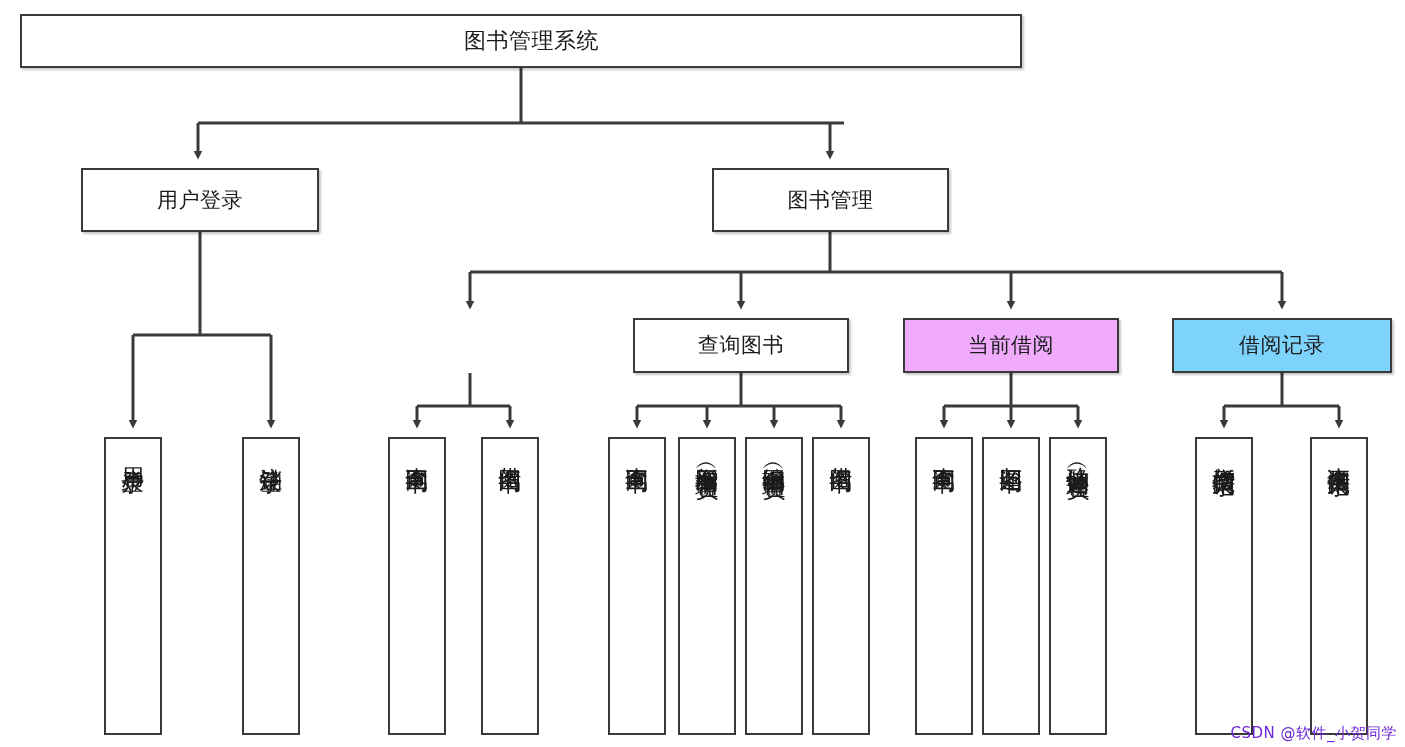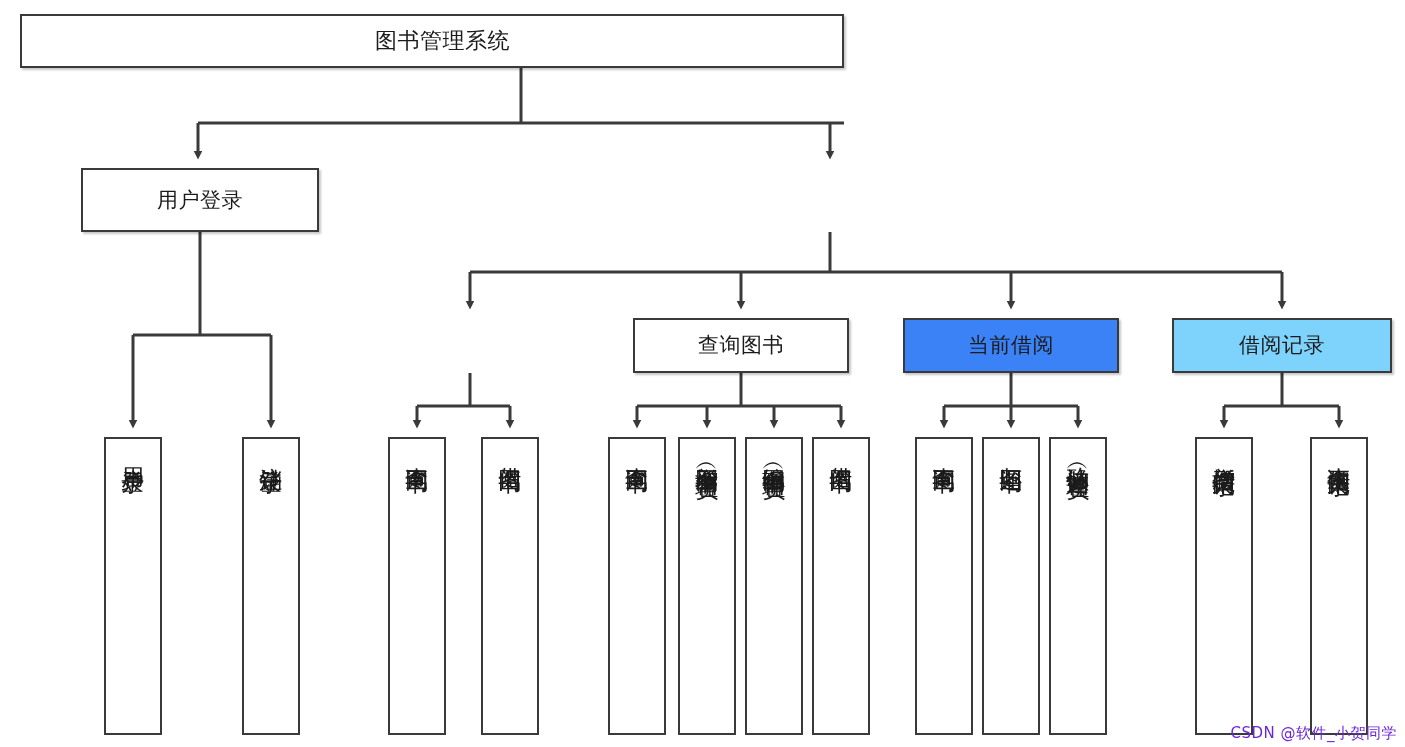--- a/index.html
+++ b/index.html
@@ -126,32 +126,35 @@
       <path d="M1011,406 L1011,421" marker-end="url(#arrow)"></path>
       <path d="M1078,406 L1078,421" marker-end="url(#arrow)"></path>
 
       <path d="M1282,373 L1282,406"></path>
       <path d="M1224,406 L1339,406"></path>
       <path d="M1224,406 L1224,421" marker-end="url(#arrow)"></path>
       <path d="M1339,406 L1339,421" marker-end="url(#arrow)"></path>
     </g>
   </svg>
 
-  <div class="node horiz shadowed" id="node-root" style="left: 20px; top: 14px; width: 824px; height: 54px; border-color: rgb(58, 58, 58); background: rgb(255, 255, 255); color: rgb(27, 27, 27); padding-left: 21px;">
+  <div class="node horiz shadowed" id="node-root" style="left: 20px; top: 14px; width: 1002px; height: 54px; border-color: rgb(58, 58, 58); background: rgb(255, 255, 255); color: rgb(27, 27, 27); padding-left: 21px;">
     <span class="lbl">图书管理系统</span>
   </div>
 
   <div class="node horiz shadowed" style="left: 81px; top: 168px; width: 238px; height: 64px; border-color: rgb(58, 58, 58); background: rgb(255, 255, 255); color: rgb(27, 27, 27);">
     <span class="lbl">用户登录</span>
   </div>
+  <div class="node horiz shadowed" style="left: 712px; top: 168px; width: 237px; height: 64px; border-color: rgb(58, 58, 58); background: rgb(255, 255, 255); color: rgb(27, 27, 27);">
+    <span class="lbl">图书管理</span>
+  </div>
 
   <div class="node horiz shadowed" style="left: 633px; top: 318px; width: 216px; height: 55px; border-color: rgb(58, 58, 58); background: rgb(255, 255, 255); color: rgb(27, 27, 27);">
     <span class="lbl">查询图书</span>
   </div>
-  <div class="node horiz shadowed" style="left: 903px; top: 318px; width: 216px; height: 55px; border-color: rgb(58, 58, 58); background: #3b82f6; color: rgb(27, 27, 27);">
+  <div class="node horiz shadowed" style="left: 903px; top: 318px; width: 216px; height: 55px; border-color: rgb(58, 58, 58); background: #f0abfc; color: rgb(27, 27, 27);">
     <span class="lbl">当前借阅</span>
   </div>
   <div class="node horiz shadowed" style="left: 1172px; top: 318px; width: 220px; height: 55px; border-color: rgb(58, 58, 58); background: #7dd3fc; color: rgb(27, 27, 27);">
     <span class="lbl">借阅记录</span>
   </div>
 
   <div class="node vert" style="left: 104px; top: 437px; width: 58px; height: 298px; border-color: rgb(58, 58, 58); background: rgb(255, 255, 255); color: rgb(27, 27, 27);">
     <span class="lbl">用户登录</span>
   </div>
   <div class="node vert" style="left: 242px; top: 437px; width: 58px; height: 298px; border-color: rgb(58, 58, 58); background: rgb(255, 255, 255); color: rgb(27, 27, 27);">

